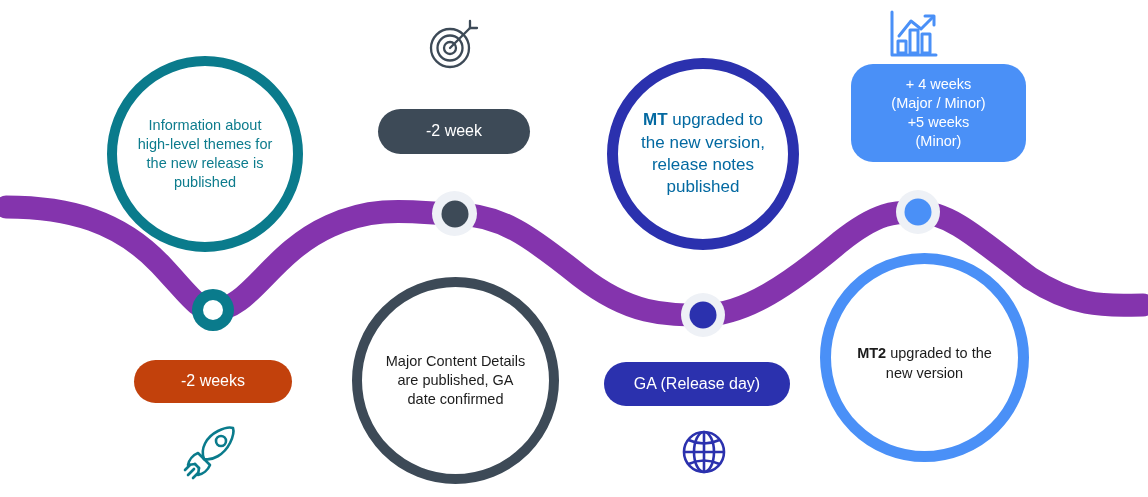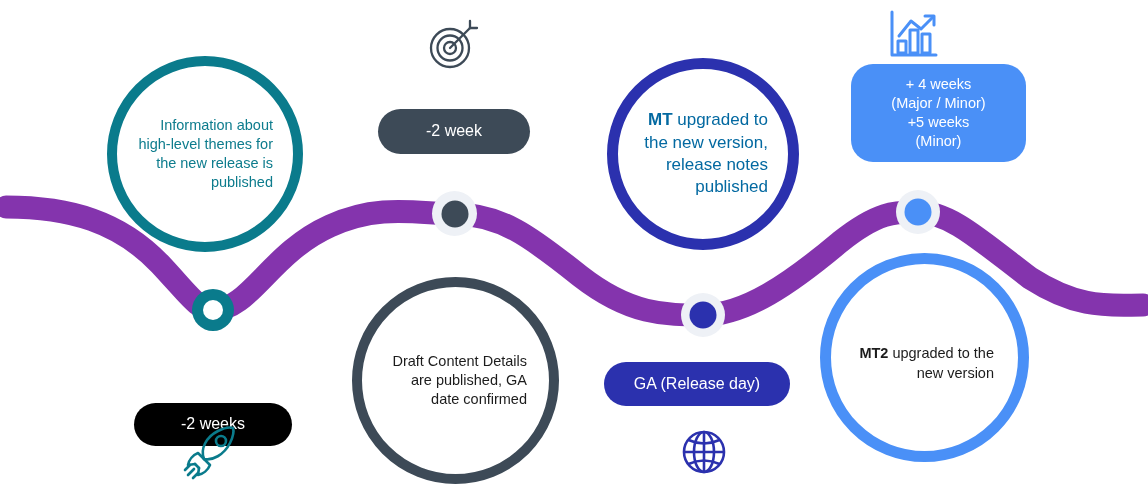--- a/index.html
+++ b/index.html
@@ -30,21 +30,21 @@
     position: absolute;
     box-sizing: border-box;
     border-radius: 50%;
     background: transparent;
     display: flex;
     align-items: center;
     justify-content: center;
     z-index: 4;
   }
   .ring .ring-text {
-    text-align: right;
+    text-align: center;
     line-height: 1.32;
     padding: 0 16px;
     box-sizing: border-box;
   }
   .ring .ring-text b { font-weight: bold; }
 
   #ring-themes {
     left: 107px; top: 56px;
     width: 196px; height: 196px;
     border: 10px solid #0a7b8c;
@@ -98,23 +98,22 @@
     text-align: center;
     color: #ffffff;
     z-index: 5;
     box-sizing: border-box;
     line-height: 1.3;
   }
   #pill-2weeks {
     left: 134px; top: 360px;
     width: 158px; height: 43px;
     border-radius: 22px;
-    background: #000000;
+    background: #c2410c;
     font-size: 16px;
-    margin-top: 43px;
   }
   #pill-1week {
     left: 378px; top: 109px;
     width: 152px; height: 45px;
     border-radius: 23px;
     background: #3d4a57;
     font-size: 16px;
   }
   #pill-ga {
     left: 604px; top: 362px;
@@ -221,21 +220,21 @@
   </span>
   <span class="node" id="node-plus">
     <span class="node-inner"></span>
   </span>
 
   <div class="ring" id="ring-themes">
     <div class="ring-text">Information about high-level themes for the new release is published</div>
   </div>
 
   <div class="ring" id="ring-draft">
-    <div class="ring-text">Draft Content Details are published, GA date confirmed</div>
+    <div class="ring-text">Major Content Details are published, GA date confirmed</div>
   </div>
 
   <div class="ring" id="ring-mt">
     <div class="ring-text"><b>MT</b><span> upgraded to the new version, release notes published</span></div>
   </div>
 
   <div class="ring" id="ring-mt2">
     <div class="ring-text"><b>MT2</b><span> upgraded to the new version</span></div>
   </div>
 

